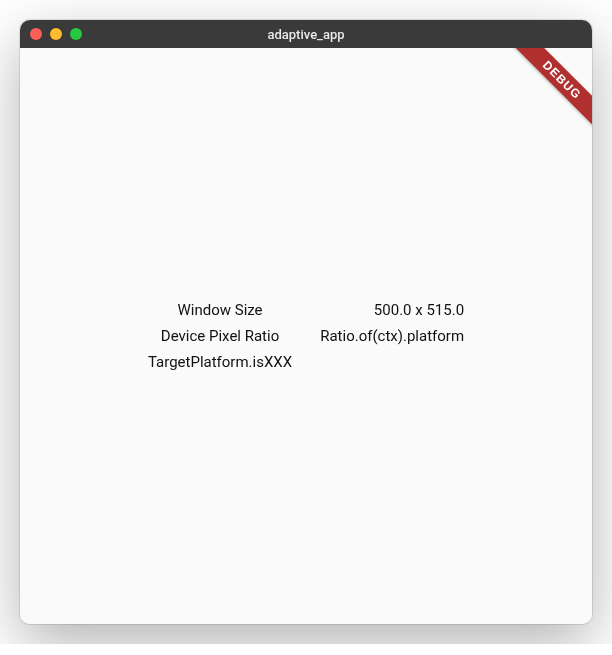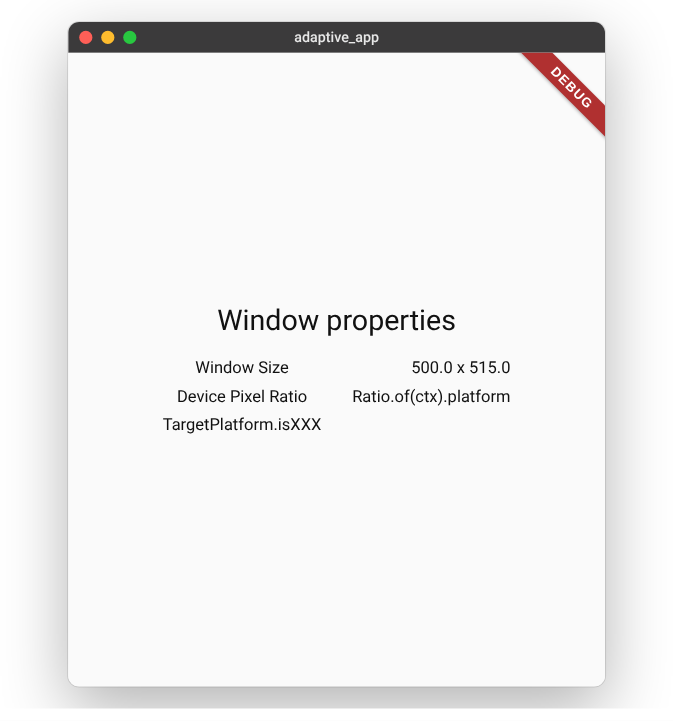--- a/index.html
+++ b/index.html
@@ -9,21 +9,21 @@
     }
     body {
       font-family: -apple-system, BlinkMacSystemFont, "Segoe UI", Roboto, sans-serif;
       background: #fff;
       display: flex;
       justify-content: center;
       align-items: flex-start;
       padding: 20px;
     }
     .window {
-      width: 488px;
+      width: 572px;
       height: 604px;
       border-radius: 10px;
       overflow: hidden;
       box-shadow: 0 20px 60px rgba(0,0,0,0.3), 0 0 0 1px rgba(0,0,0,0.1);
       background: #fafafa;
       position: relative;
     }
     .titlebar {
       height: 28px;
       background: #3b3a3b;
@@ -110,21 +110,20 @@
   <div class="titlebar">
     <div class="traffic-lights">
       <div class="traffic-light tl-close"></div>
       <div class="traffic-light tl-min"></div>
       <div class="traffic-light tl-max"></div>
     </div>
     <div class="window-title">adaptive_app</div>
   </div>
   <div class="content">
     <div class="debug-ribbon">DEBUG</div>
-    <div class="heading">Window properties</div>
     <div class="props-table">
       <div class="prop-label">Window Size</div>
       <div class="prop-value">500.0 x 515.0</div>
       <div class="prop-label">Device Pixel Ratio</div>
       <div class="prop-label">Ratio.of(ctx).platform</div>
       <div class="prop-value">TargetPlatform.isXXX</div>
     </div>
   </div>
 </div>
 

